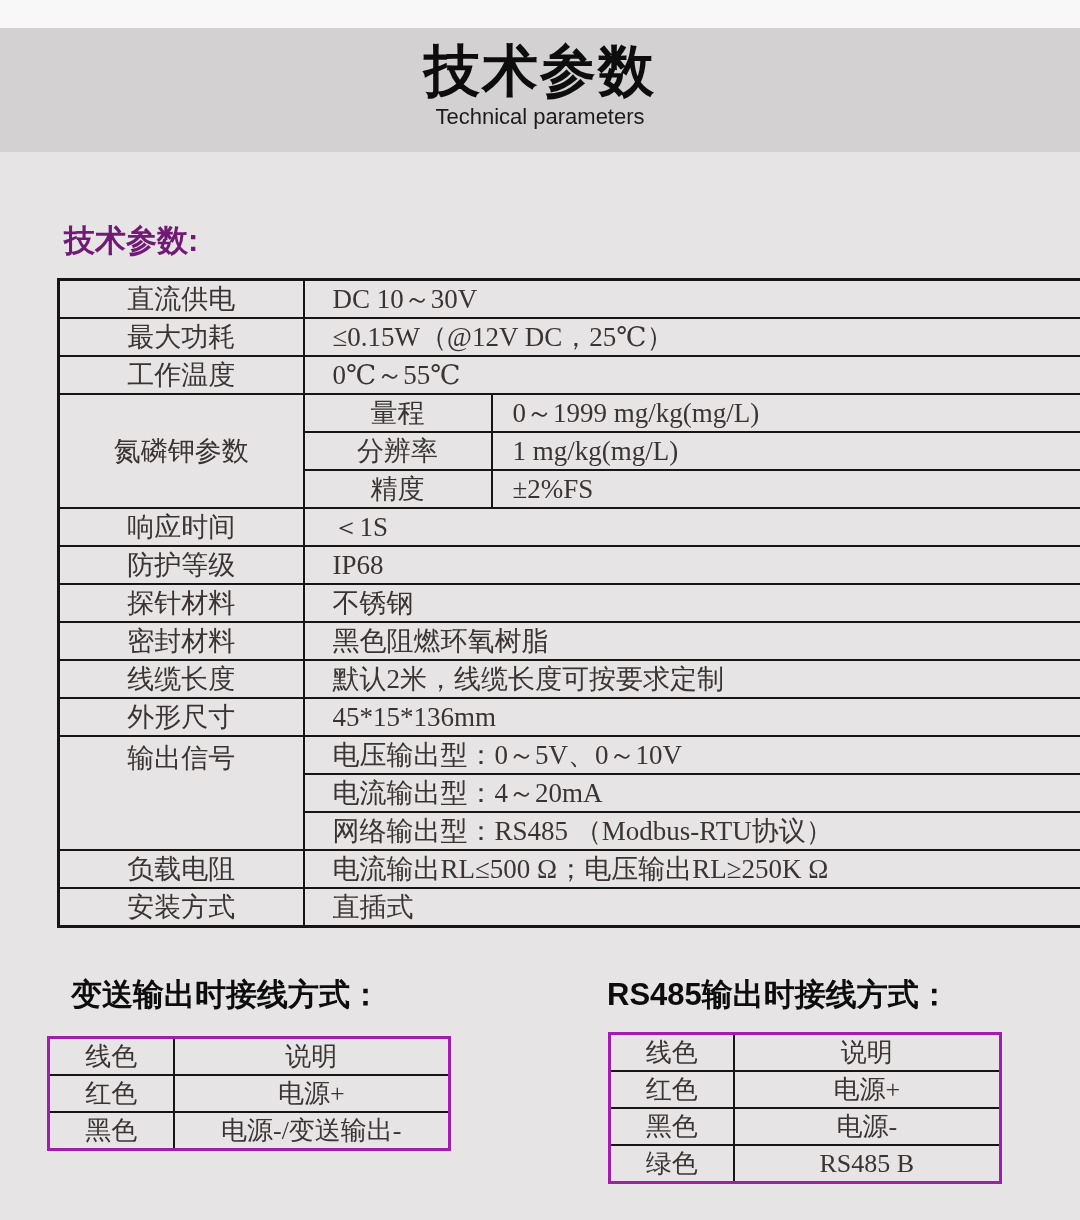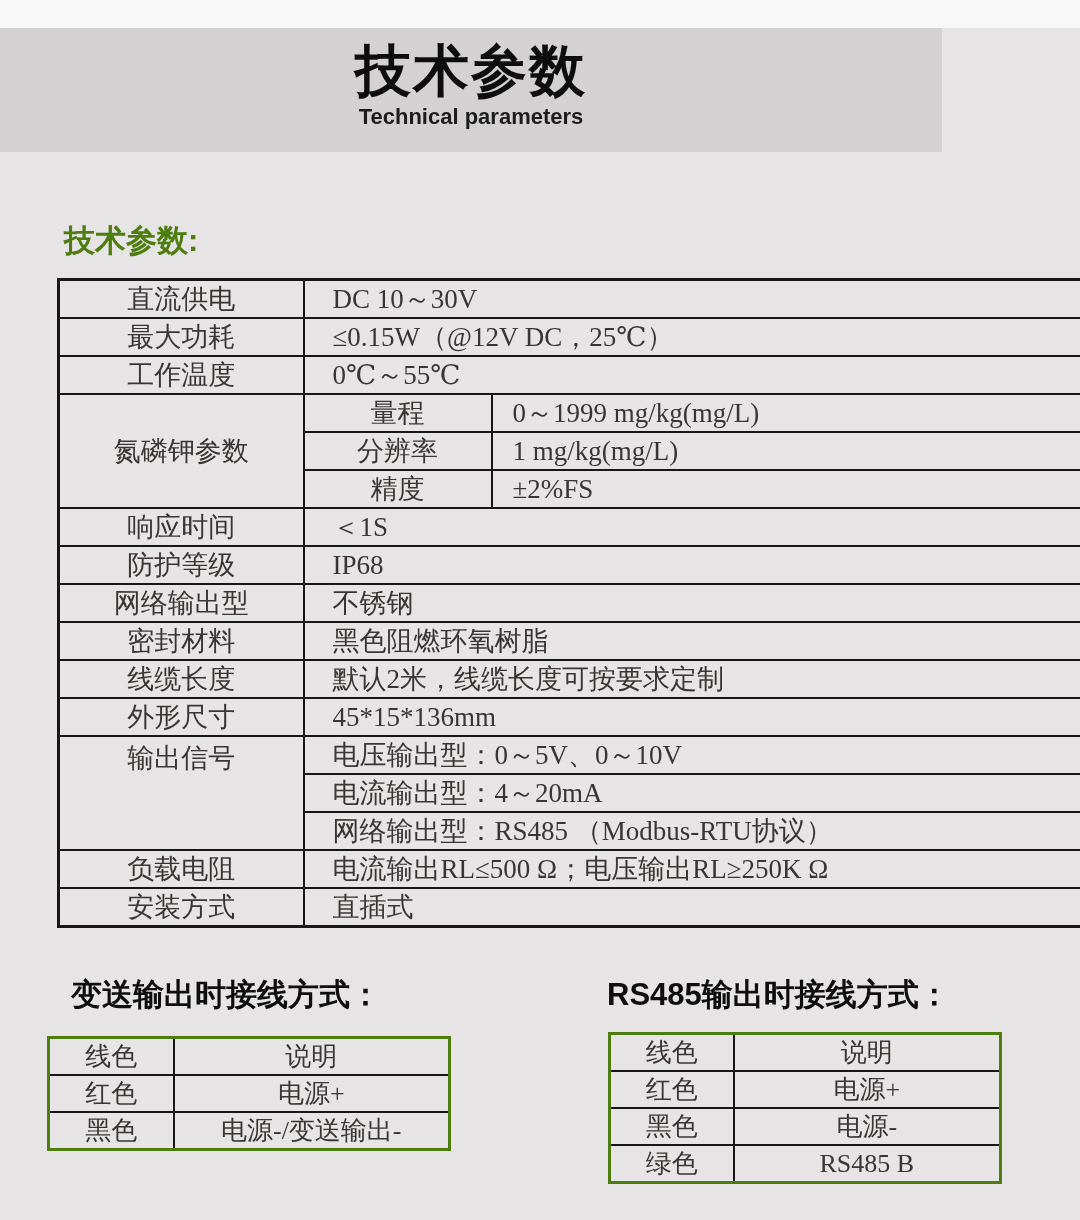--- a/index.html
+++ b/index.html
@@ -8,36 +8,36 @@
     position: relative;
     background: #e6e4e4;
     font-family: "Liberation Sans", "DejaVu Sans", sans-serif;
     overflow: hidden;
   }
   .top-strip {
     position: absolute; left: 0; top: 0; width: 1080px; height: 28px;
     background: #f8f8f8;
   }
   .hero {
-    position: absolute; left: 0; top: 28px; width: 942px; height: 124px;
+    position: absolute; left: 0; top: 28px; width: 1080px; height: 124px;
     background: #d3d1d1;
     text-align: center;
   }
   .hero-title {
     margin: 0; padding-top: 12px;
     font-size: 56px; font-weight: 700; color: #0d0d0d;
     letter-spacing: 2px; line-height: 1.1;
   }
   .hero-subtitle {
     margin: 0; padding-top: 2px;
-    font-size: 22px; font-weight: 700; color: #1c1c1c;
+    font-size: 22px; font-weight: 400; color: #1c1c1c;
   }
   .section-heading {
     position: absolute; left: 64px; top: 220px;
-    font-size: 31px; font-weight: 700; color: #4d7c0f;
+    font-size: 31px; font-weight: 700; color: #701a75;
   }
   
   table { border-collapse: collapse; table-layout: fixed; }
   .spec {
     position: absolute; left: 57px; top: 278px; width: 1028px;
     border: 3px solid #161616;
     font-family: "Liberation Serif", "DejaVu Serif", serif;
     font-size: 27px; color: #3b3434;
   }
   .spec td {
@@ -52,21 +52,21 @@
   .spec .lbl-top { vertical-align: top; padding-top: 3px; text-align: center; }
   
   .wiring-title {
     position: absolute; top: 974px;
     font-size: 31px; font-weight: 700; color: #0d0d0d;
   }
   .wiring-title.left-t  { left: 45px; margin-left: 26px; }
   .wiring-title.right-t { left: 607px; }
   .wire {
     position: absolute;
-    border: 3px solid #4d7c0f;
+    border: 3px solid #a21caf;
     font-family: "Liberation Serif", "DejaVu Serif", serif;
     font-size: 26px; color: #3b3434;
   }
   .wire td {
     border: 2px solid #161616;
     text-align: center; padding: 0;
     overflow: hidden; white-space: nowrap;
   }
   .wire.left-w  { left: 47px;  top: 1036px; width: 404px; }
   .wire.left-w td { height: 33px; }
@@ -119,21 +119,21 @@
   </tr>
   <tr>
     <td class="lbl">响应时间</td>
     <td class="val" colspan="2">＜1S</td>
   </tr>
   <tr>
     <td class="lbl">防护等级</td>
     <td class="val" colspan="2">IP68</td>
   </tr>
   <tr>
-    <td class="lbl">网络输出型</td>
+    <td class="lbl">探针材料</td>
     <td class="val" colspan="2">不锈钢</td>
   </tr>
   <tr>
     <td class="lbl">密封材料</td>
     <td class="val" colspan="2">黑色阻燃环氧树脂</td>
   </tr>
   <tr>
     <td class="lbl">线缆长度</td>
     <td class="val" colspan="2">默认2米，线缆长度可按要求定制</td>
   </tr>

